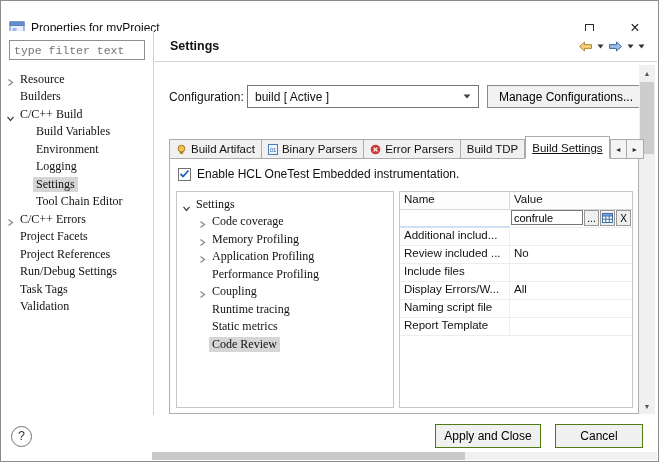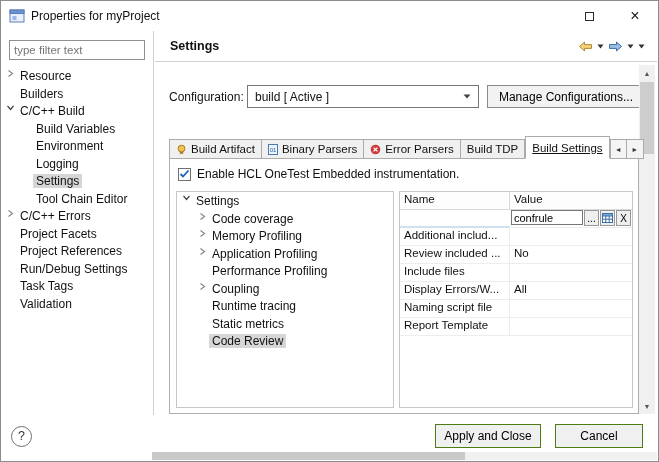--- a/index.html
+++ b/index.html
@@ -1,33 +1,33 @@
 <!DOCTYPE html>
 <html><head>
 <meta charset="utf-8">
 <style>
   *{box-sizing:border-box;margin:0;padding:0;}
   html,body{width:659px;height:462px;}
   body{font-family:"Liberation Sans",sans-serif;font-size:12px;color:#111;background:#fff;}
   .window{position:relative;width:659px;height:462px;border:1px solid #8c8c8c;background:#fff;overflow:hidden;}
 
-  .titlebar{position:absolute;top:0;left:0;right:0;height:30px;display:flex;align-items:center;background:#fff;}
+  .titlebar{position:absolute;top:12px;left:0;right:0;height:30px;display:flex;align-items:center;background:#fff;}
   .app-icon{width:16px;height:16px;margin:0 6px 0 8px;display:inline-flex;}
   .title-text{font-size:12px;}
   .tb-spacer{flex:1;}
   .win-btn{width:46px;height:30px;display:flex;align-items:center;justify-content:center;cursor:default;}
   .max-glyph{width:9px;height:9px;border:1px solid #2b2b2b;display:block;}
   .close-glyph{font-size:16px;line-height:1;color:#1a1a1a;}
 
   .sidebar{position:absolute;top:30px;left:0;width:153px;height:384px;border-right:1px solid #d0d0d0;background:#fff;padding-top:9px;}
-  .filter-input{display:block;margin:0 auto;width:136px;height:20px;border:1px solid #8f8f8f;font-family:Liberation Sans, sans-serif;font-size:11.5px;padding:0 4px;color:#222;}
+  .filter-input{display:block;margin:0 auto;width:136px;height:20px;border:1px solid #8f8f8f;font-family:Liberation Mono, monospace;font-size:11.5px;padding:0 4px;color:#222;}
   .filter-input::placeholder{color:#757575;}
   .side-tree{margin-top:9px;}
 
-  .tree-row{height:17.5px;display:flex;align-items:flex-start;white-space:nowrap;cursor:default;}
+  .tree-row{height:17.5px;display:flex;align-items:flex-end;white-space:nowrap;cursor:default;font-family:Liberation Serif, serif;}
   .chev{width:13px;display:inline-flex;justify-content:center;align-items:center;flex:none;}
   .lbl{padding:0 3px;}
   .lbl.sel{background:#d6d6d6;}
 
   .panel-header{position:absolute;left:154px;top:30px;right:1px;height:31px;border-bottom:1px solid #d0d0d0;display:flex;align-items:center;background:#fff;}
   .panel-title{margin-left:15px;font-weight:bold;font-size:12.5px;}
   .nav-group{margin-left:auto;margin-right:12px;display:flex;align-items:center;gap:4px;}
   .nav-btn{display:inline-flex;align-items:center;}
 
   .config-row{position:absolute;left:168px;top:84px;width:476px;height:23px;display:flex;align-items:center;}

